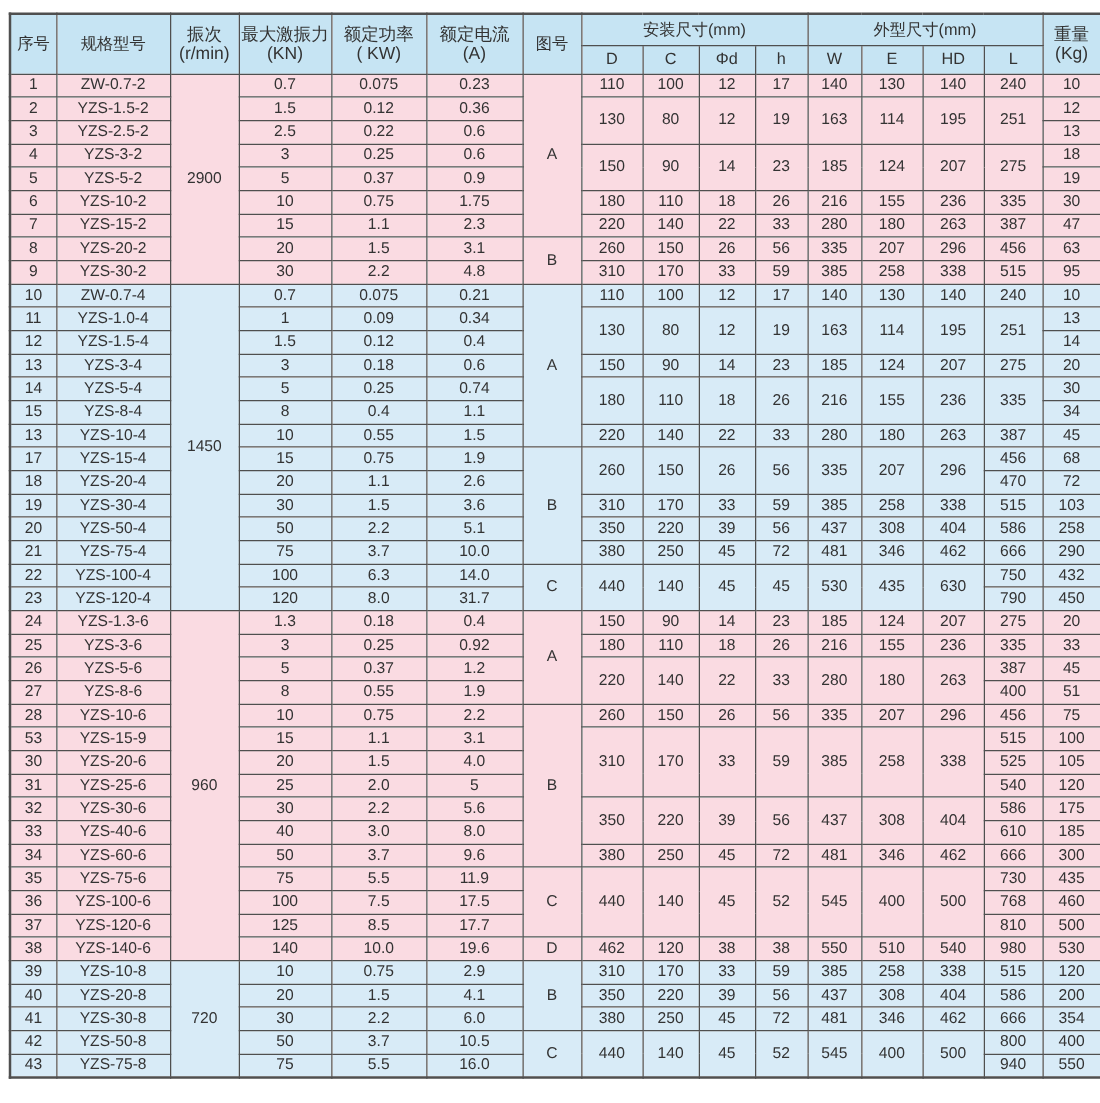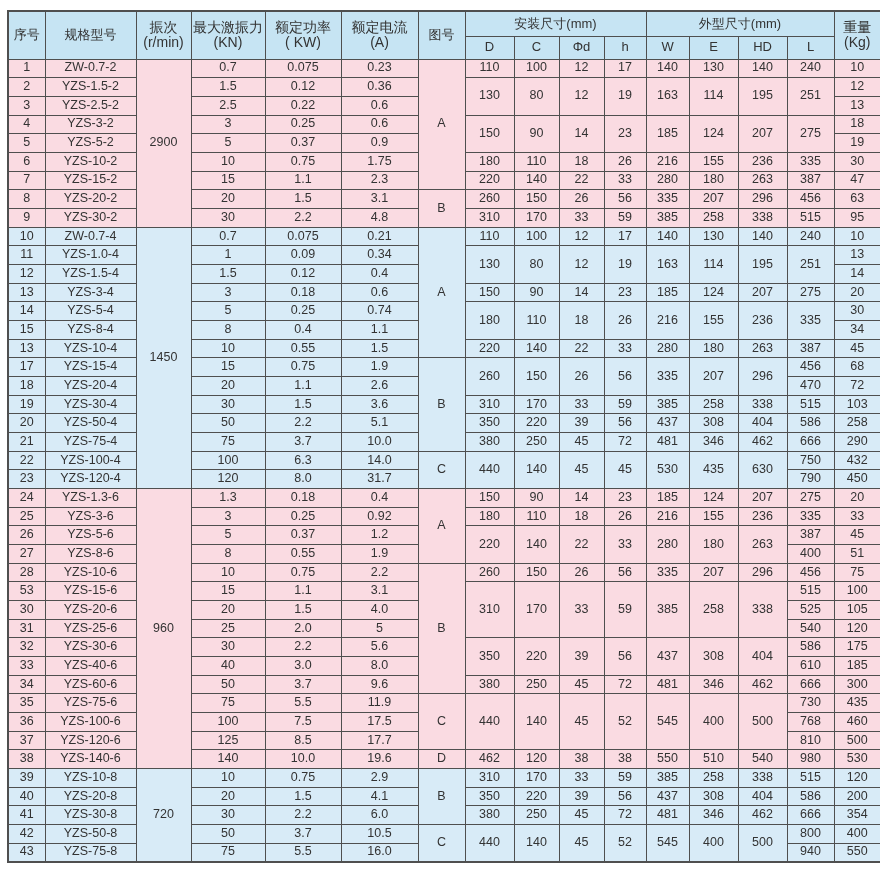--- a/index.html
+++ b/index.html
@@ -512,21 +512,21 @@
           <td>26</td>
           <td>56</td>
           <td>335</td>
           <td>207</td>
           <td>296</td>
           <td>456</td>
           <td>75</td>
         </tr>
         <tr class="pink">
           <td>53</td>
-          <td>YZS-15-6</td>
+          <td>YZS-15-9</td>
           <td>15</td>
           <td>1.1</td>
           <td>3.1</td>
           <td rowspan="3">310</td>
           <td rowspan="3">170</td>
           <td rowspan="3">33</td>
           <td rowspan="3">59</td>
           <td rowspan="3">385</td>
           <td rowspan="3">258</td>
           <td rowspan="3">338</td>

